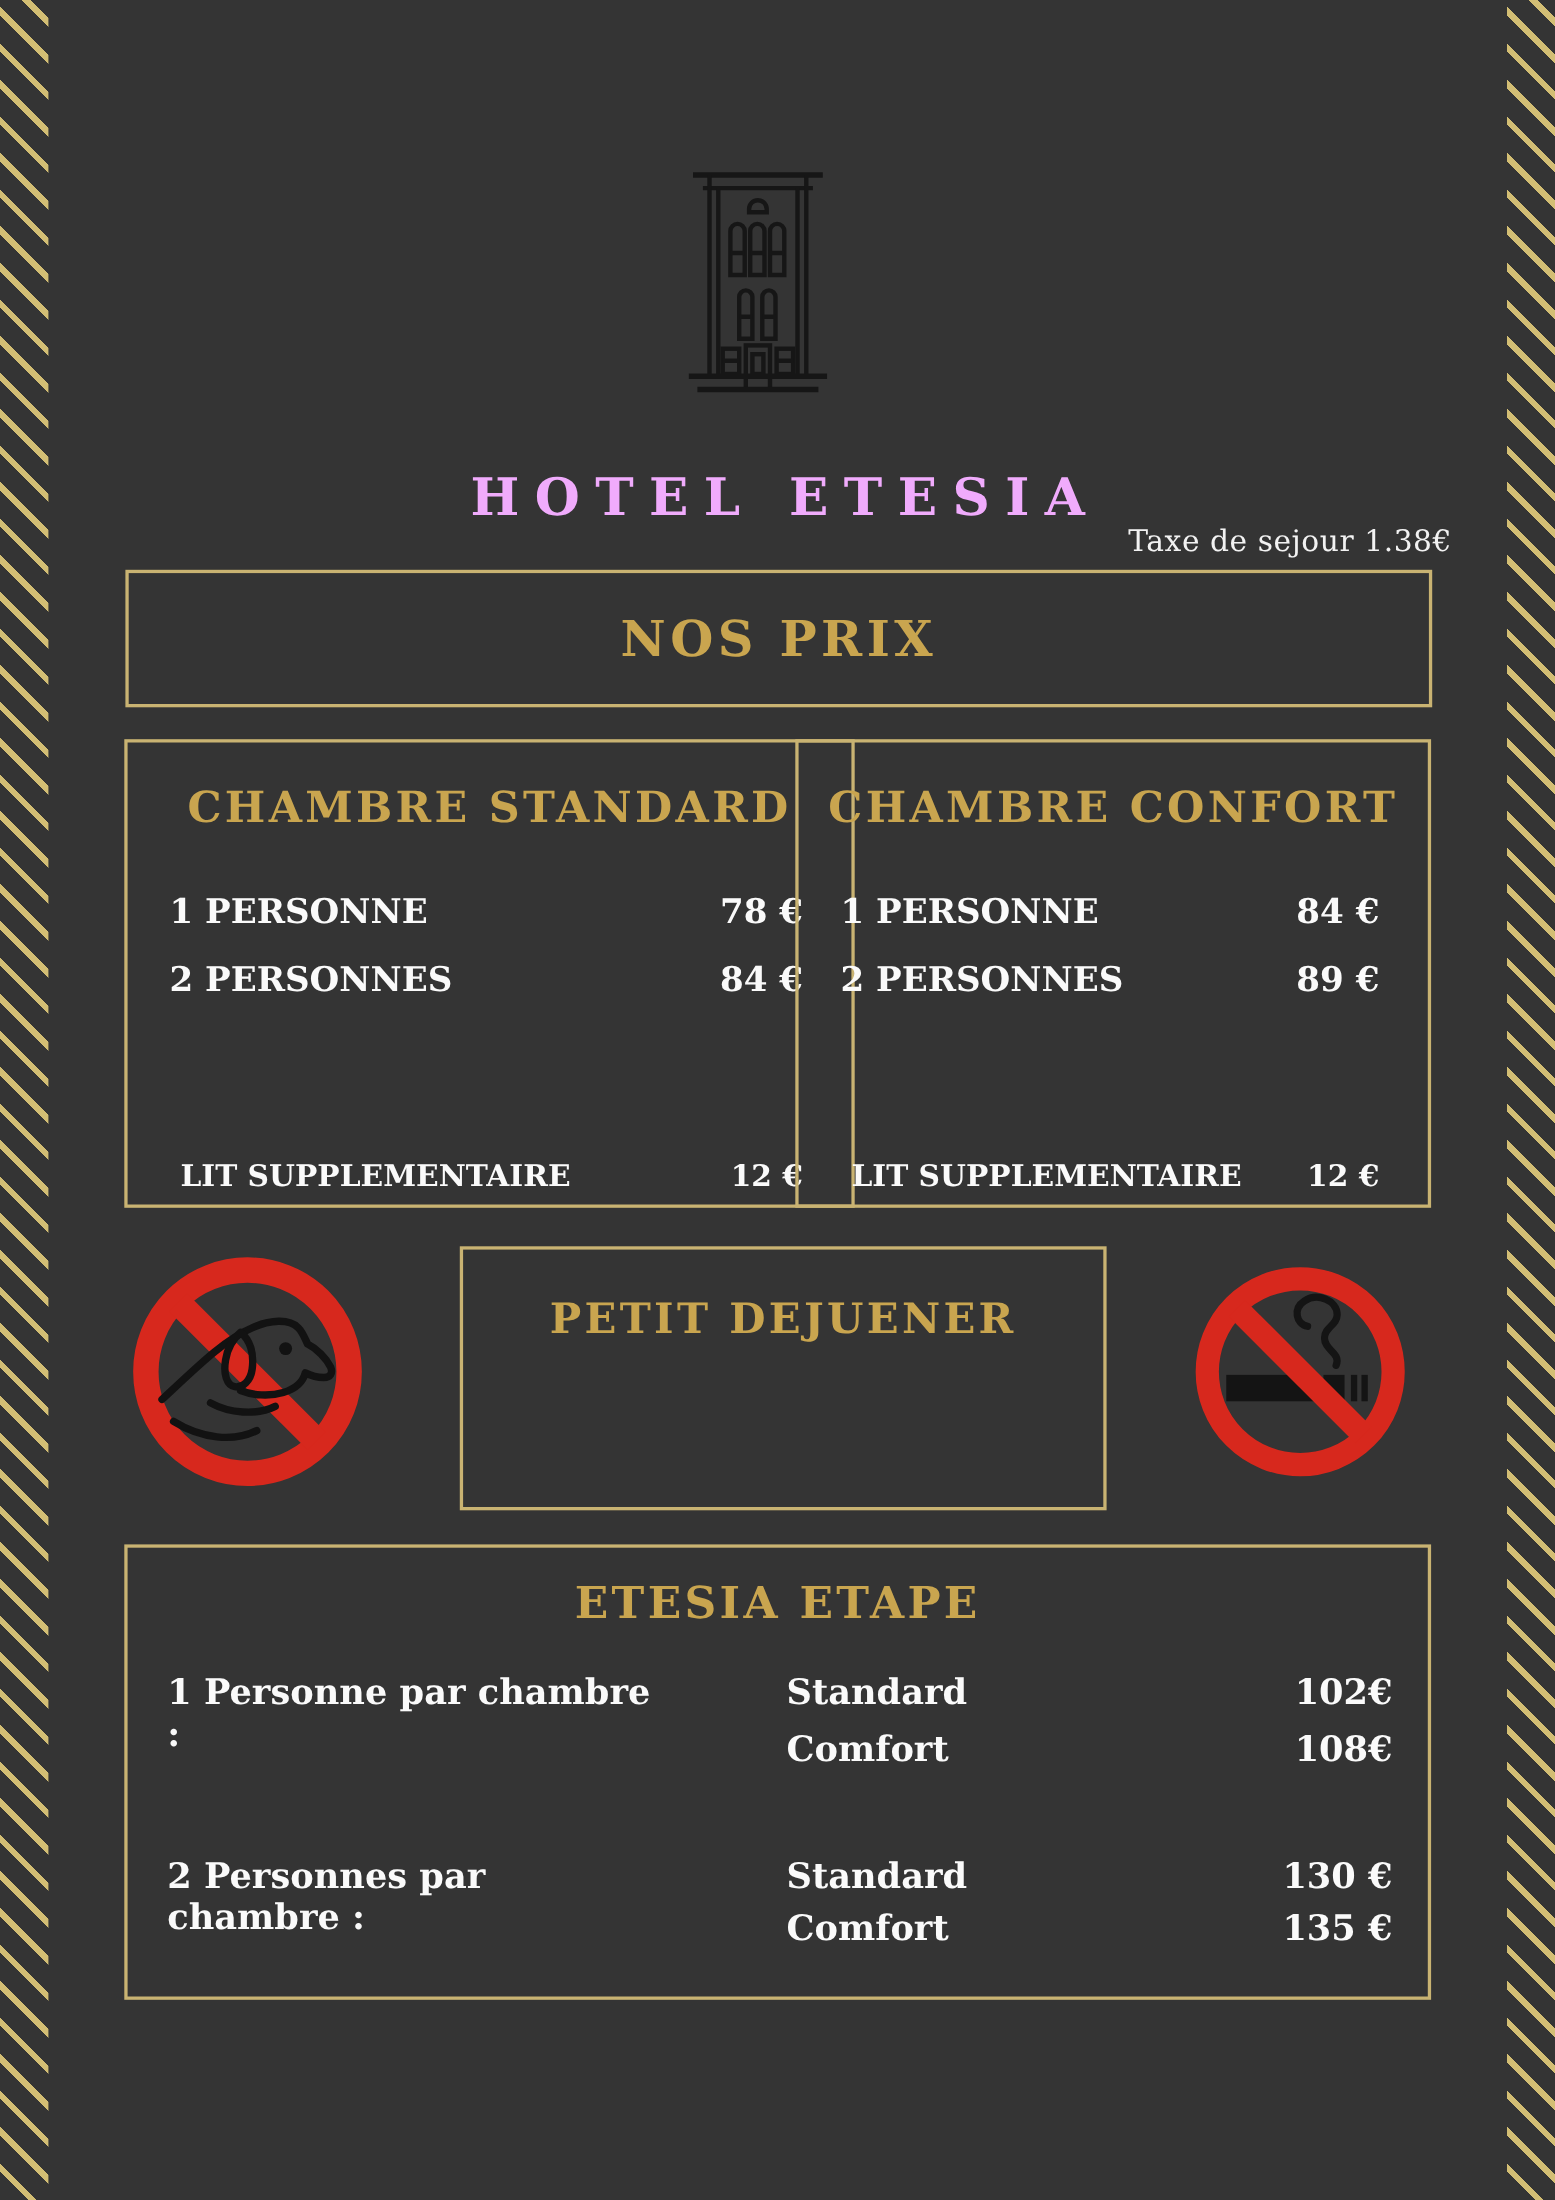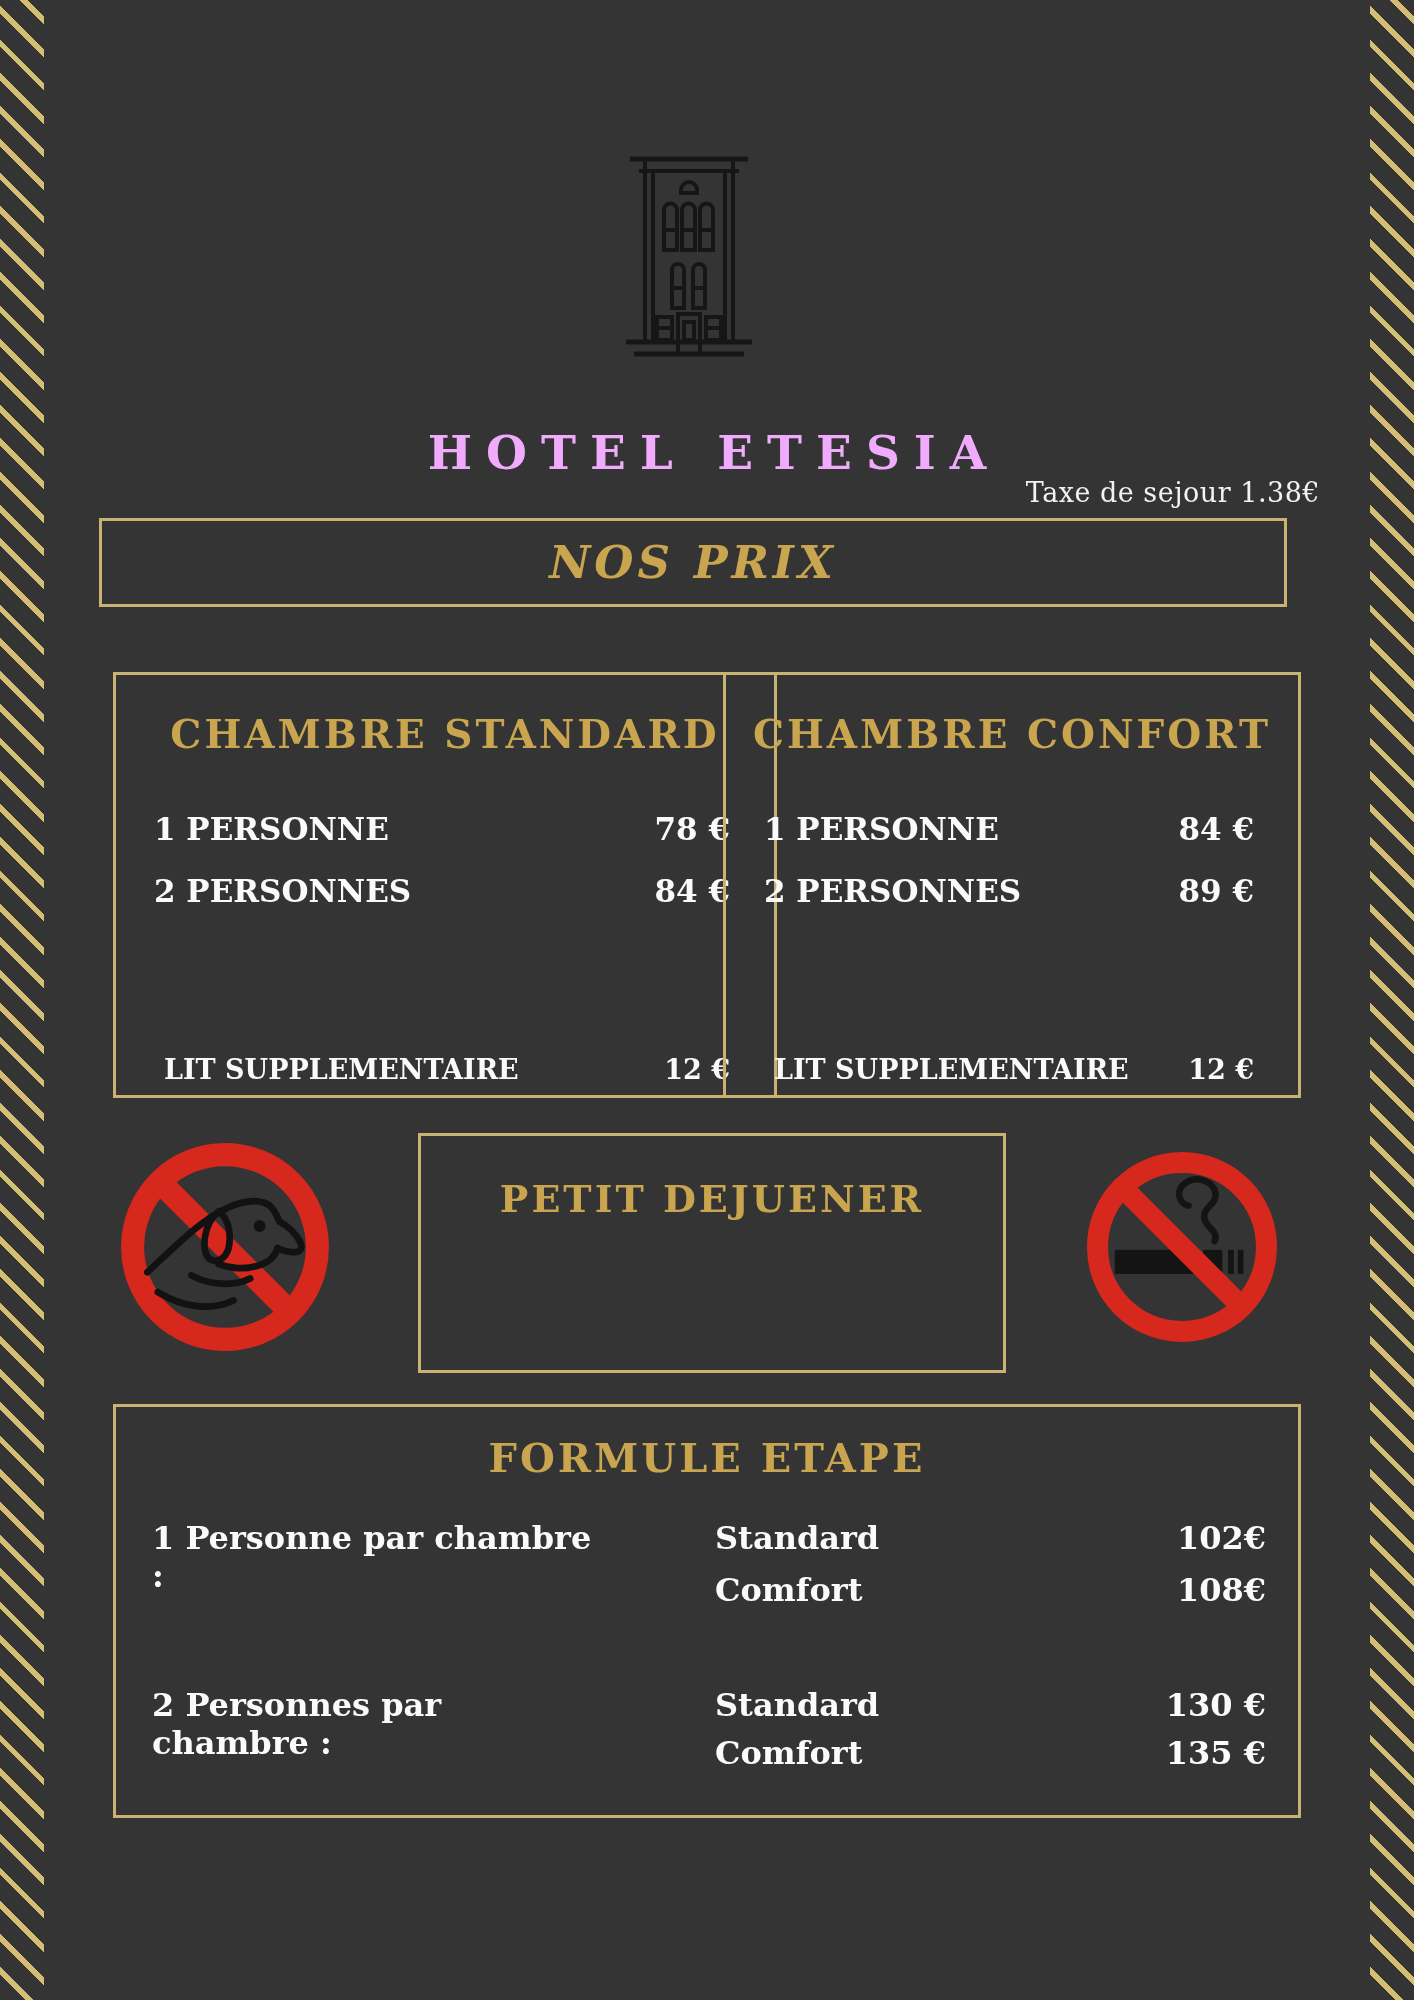--- a/index.html
+++ b/index.html
@@ -32,22 +32,22 @@
 
   .box{
     position:absolute;box-sizing:border-box;
     border:3px solid #C9B372;
   }
   .gold-heading{
     color:#C9A54F;font-weight:bold;text-align:center;
     letter-spacing:3px;margin:0;
   }
 
-  .nos-prix{left:99px;top:518px;width:1188px;height:89px;
-    display:flex;align-items:center;justify-content:center;font-style:italic;}
+  .nos-prix{left:114px;top:518px;width:1188px;height:125px;
+    display:flex;align-items:center;justify-content:center;}
   .nos-prix .gold-heading{font-size:45px;letter-spacing:4px;}
 
   .room{top:672px;height:426px;}
   .room.standard{left:113px;width:664px;}
   .room.confort{left:723px;width:578px;}
   .room .gold-heading{margin-top:36px;font-size:39px;}
 
   .price-row{
     position:absolute;left:38px;right:44px;
     display:flex;justify-content:space-between;align-items:baseline;
@@ -177,21 +177,21 @@
       <rect x="61" y="51.5" width="10" height="12.5"></rect>
       <rect x="74" y="51.5" width="3" height="12.5"></rect>
       <rect x="79" y="51.5" width="3" height="12.5"></rect>
     </g>
     <path d="M67 47 C69.5 41 61.5 40 61.5 34 C61.5 29 67.5 28 67.5 23 C67.5 16 58 12.5 52 16.5 C46.5 20 48 27.5 53.5 28.5" stroke="#141414" stroke-width="3.4" fill="none" stroke-linecap="round"></path>
     <circle cx="50" cy="50" r="44" fill="none" stroke="#D7281D" stroke-width="11"></circle>
     <line x1="20" y1="20" x2="80" y2="80" stroke="#D7281D" stroke-width="11"></line>
   </svg>
 
   <section class="box formule">
-    <h2 class="gold-heading">FORMULE ETAPE</h2>
+    <h2 class="gold-heading">ETESIA ETAPE</h2>
     <div class="formule-row frow1">
       <span>1 Personne par chambre :</span>
       <span class="opt">Standard</span>
       <span class="price">102€</span>
     </div>
     <div class="formule-row frow2">
       <span></span>
       <span class="opt">Comfort</span>
       <span class="price">108€</span>
     </div>

